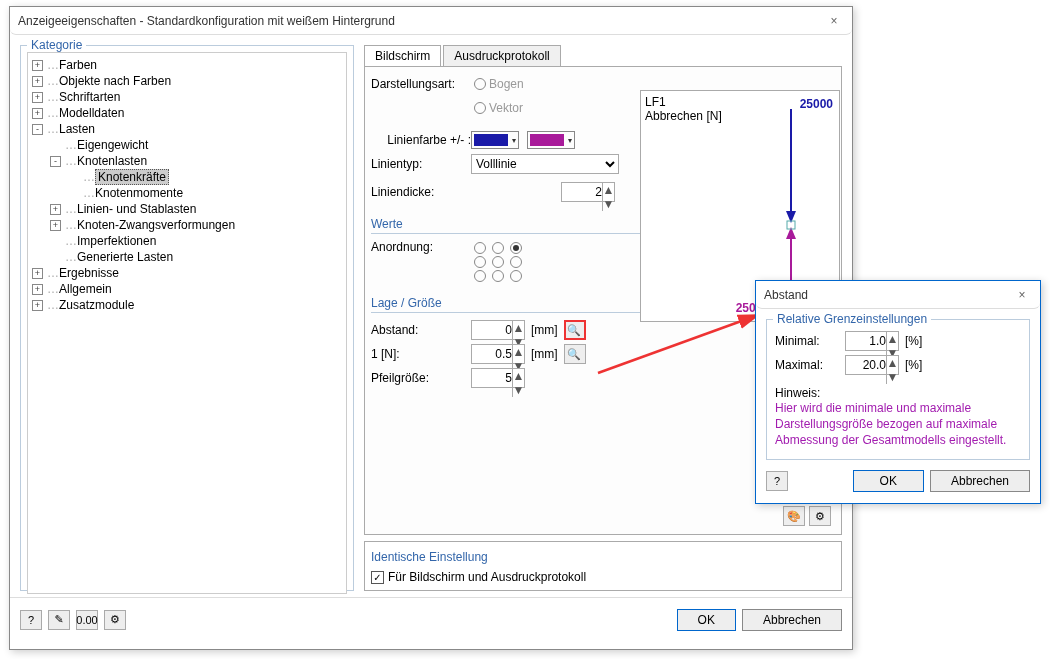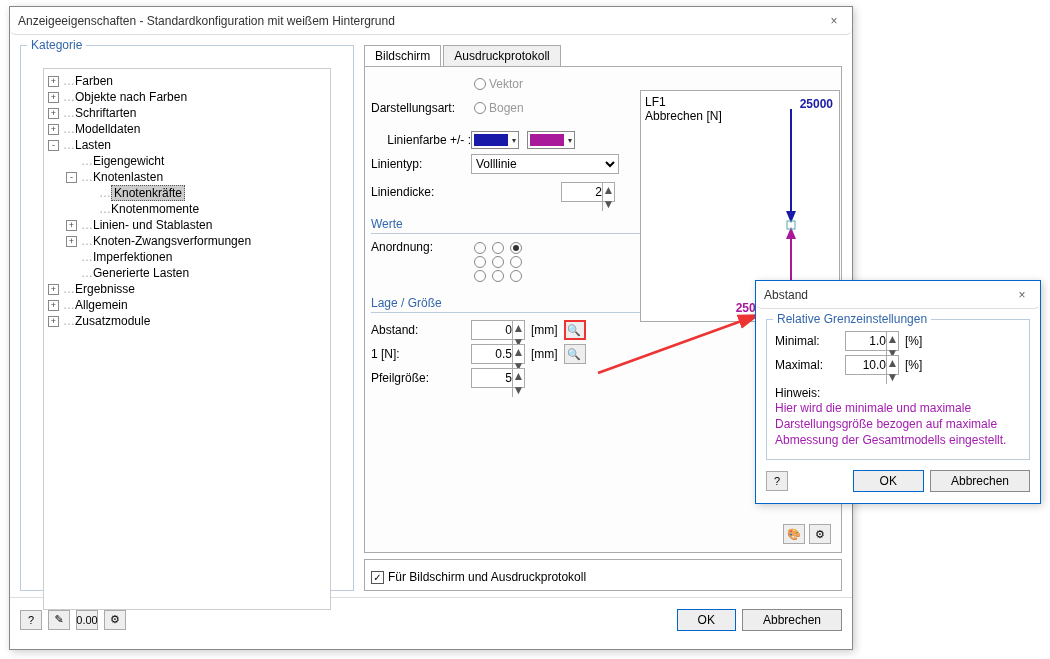--- a/index.html
+++ b/index.html
@@ -4,21 +4,21 @@
 <style>
 * { box-sizing: border-box; font-family: "Segoe UI", Tahoma, sans-serif; font-size: 12px; }
 body { margin: 0; background: #fff; position: relative; width: 1050px; height: 659px; }
 .window { position: absolute; background: #fff; border: 1px solid #888; box-shadow: 2px 2px 8px rgba(0,0,0,0.2); }
 .main-window { left: 9px; top: 6px; width: 844px; height: 644px; }
 .titlebar { height: 28px; display: flex; align-items: center; padding: 0 8px; border-bottom: 1px solid #ddd; border-radius: 6px; }
 .titlebar .title { flex: 1; color: #333; }
 .close-x { width: 20px; text-align: center; color: #666; cursor: default; }
 .main-body { display: flex; height: 562px; }
 .left-panel { width: 350px; padding: 10px 6px 6px 10px; }
-.fieldset { border: 1px solid #bcd; padding: 22px; position: relative; }
+.fieldset { border: 1px solid #bcd; padding: 6px; position: relative; }
 .fieldset-label { position: absolute; top: -8px; left: 6px; background: #fff; padding: 0 4px; color: #36a; }
 .tree { height: 542px; overflow: hidden; background: #fff; border: 1px solid #ccc; padding: 4px; }
 .tree-item { display: flex; align-items: center; height: 16px; padding-left: 0; white-space: nowrap; }
 .tree-item .exp { width: 11px; height: 11px; border: 1px solid #888; display: inline-flex; align-items: center; justify-content: center; font-size: 9px; line-height: 9px; margin-right: 4px; color: #444; background: #fff; }
 .tree-item .noexp { width: 11px; display: inline-block; margin-right: 4px; }
 .tree-item .dotline { color: #aaa; }
 .tree-item.selected span.lbl { background: #ccc; border: 1px dotted #555; padding: 0 2px; }
 .right-panel { flex: 1; padding: 10px 10px 6px 4px; display: flex; flex-direction: column; }
 .tabs { display: flex; }
 .tab { border: 1px solid #aaa; border-bottom: none; padding: 3px 10px; background: #f0f0f0; margin-right: 2px; }
@@ -150,28 +150,28 @@
     </div>
 
     <div class="right-panel">
       <div class="tabs">
         <div class="tab active">Bildschirm</div>
         <div class="tab">Ausdruckprotokoll</div>
       </div>
       <div class="tab-body" style="position:relative;">
 
         <div class="form-row">
+          <span class="lab">Darstellungsart:</span>
+          <span class="radio"></span>
+          <span style="color:#999;">Bogen</span>
+        </div>
+        <div class="form-row">
           <span class="lab"></span>
           <span class="radio"></span>
           <span style="color:#999;">Vektor</span>
-        </div>
-        <div class="form-row">
-          <span class="lab">Darstellungsart:</span>
-          <span class="radio"></span>
-          <span style="color:#999;">Bogen</span>
         </div>
 
         <div class="form-row" style="margin-top:10px;text-align:right;">
           <span class="lab">Linienfarbe +/- :</span>
           <span class="color-swatch">
               <span class="fill" id="colPlus" style="background: rgb(26, 26, 168);"></span>
               <span class="caret">▾</span>
             </span>
           <span class="color-swatch">
               <span class="fill" id="colMinus" style="background: rgb(168, 26, 154);"></span>
@@ -240,20 +240,21 @@
             </span>
         </div>
 
         <div class="bottom-icons-right">
           <span class="icon-btn">🎨</span>
           <span class="icon-btn">⚙</span>
         </div>
       </div>
 
       <div class="identical-box">
+        <div class="section-header" style="border:none;margin:0;">Identische Einstellung</div>
         <label style="display:flex;align-items:center;margin-top:4px;">
           <span class="checkbox">✓</span>
           <span>Für Bildschirm und Ausdruckprotokoll</span>
         </label>
       </div>
     </div>
   </div>
 
   <div class="button-row">
     <span class="icon-btn">?</span>
@@ -304,21 +305,21 @@
             <span class="spin">
               <div>▲</div>
               <div>▼</div>
             </span>
           </span>
         <span style="margin-left:6px;">[%]</span>
       </div>
       <div class="form-row">
         <span class="lab" style="width:70px;">Maximal:</span>
         <span class="numbox">
-            <span>10.0</span>
+            <span>20.0</span>
             <span class="spin">
               <div>▲</div>
               <div>▼</div>
             </span>
           </span>
         <span style="margin-left:6px;">[%]</span>
       </div>
       <div style="margin-top:10px;">Hinweis:</div>
       <div class="hint-text">Hier wird die minimale und maximale Darstellungsgröße bezogen auf maximale Abmessung der Gesamtmodells eingestellt.</div>
     </div>

